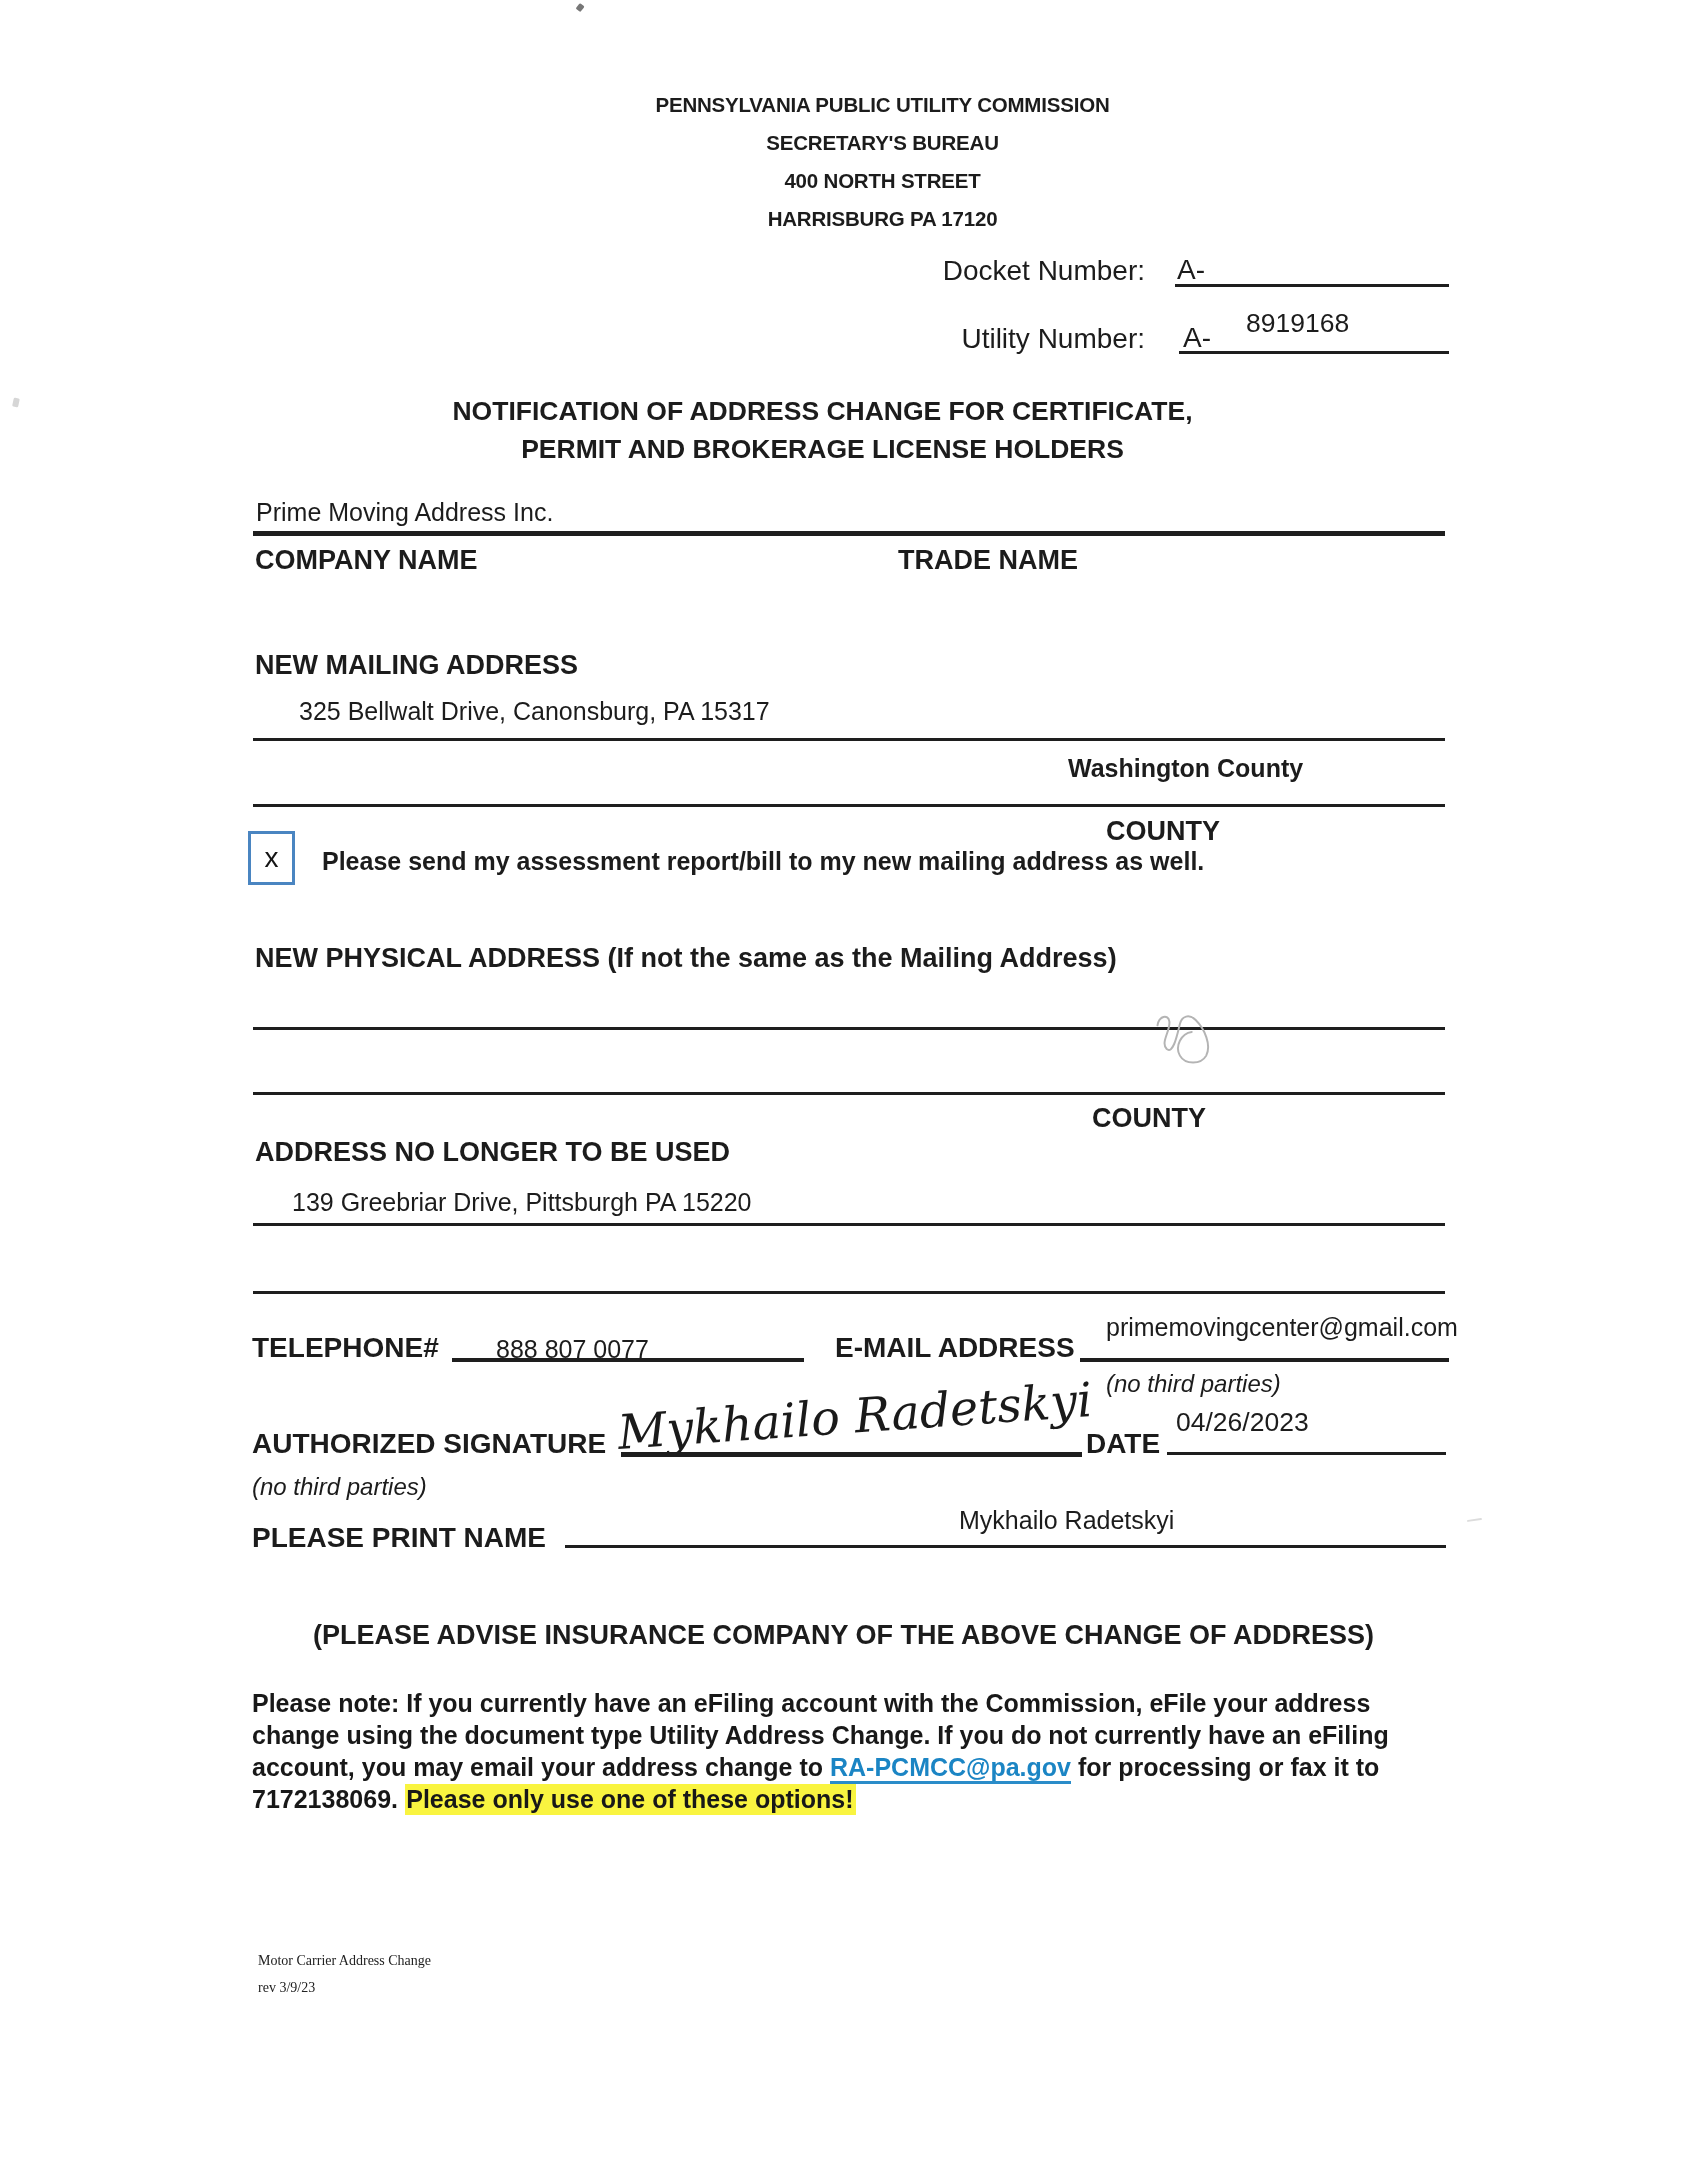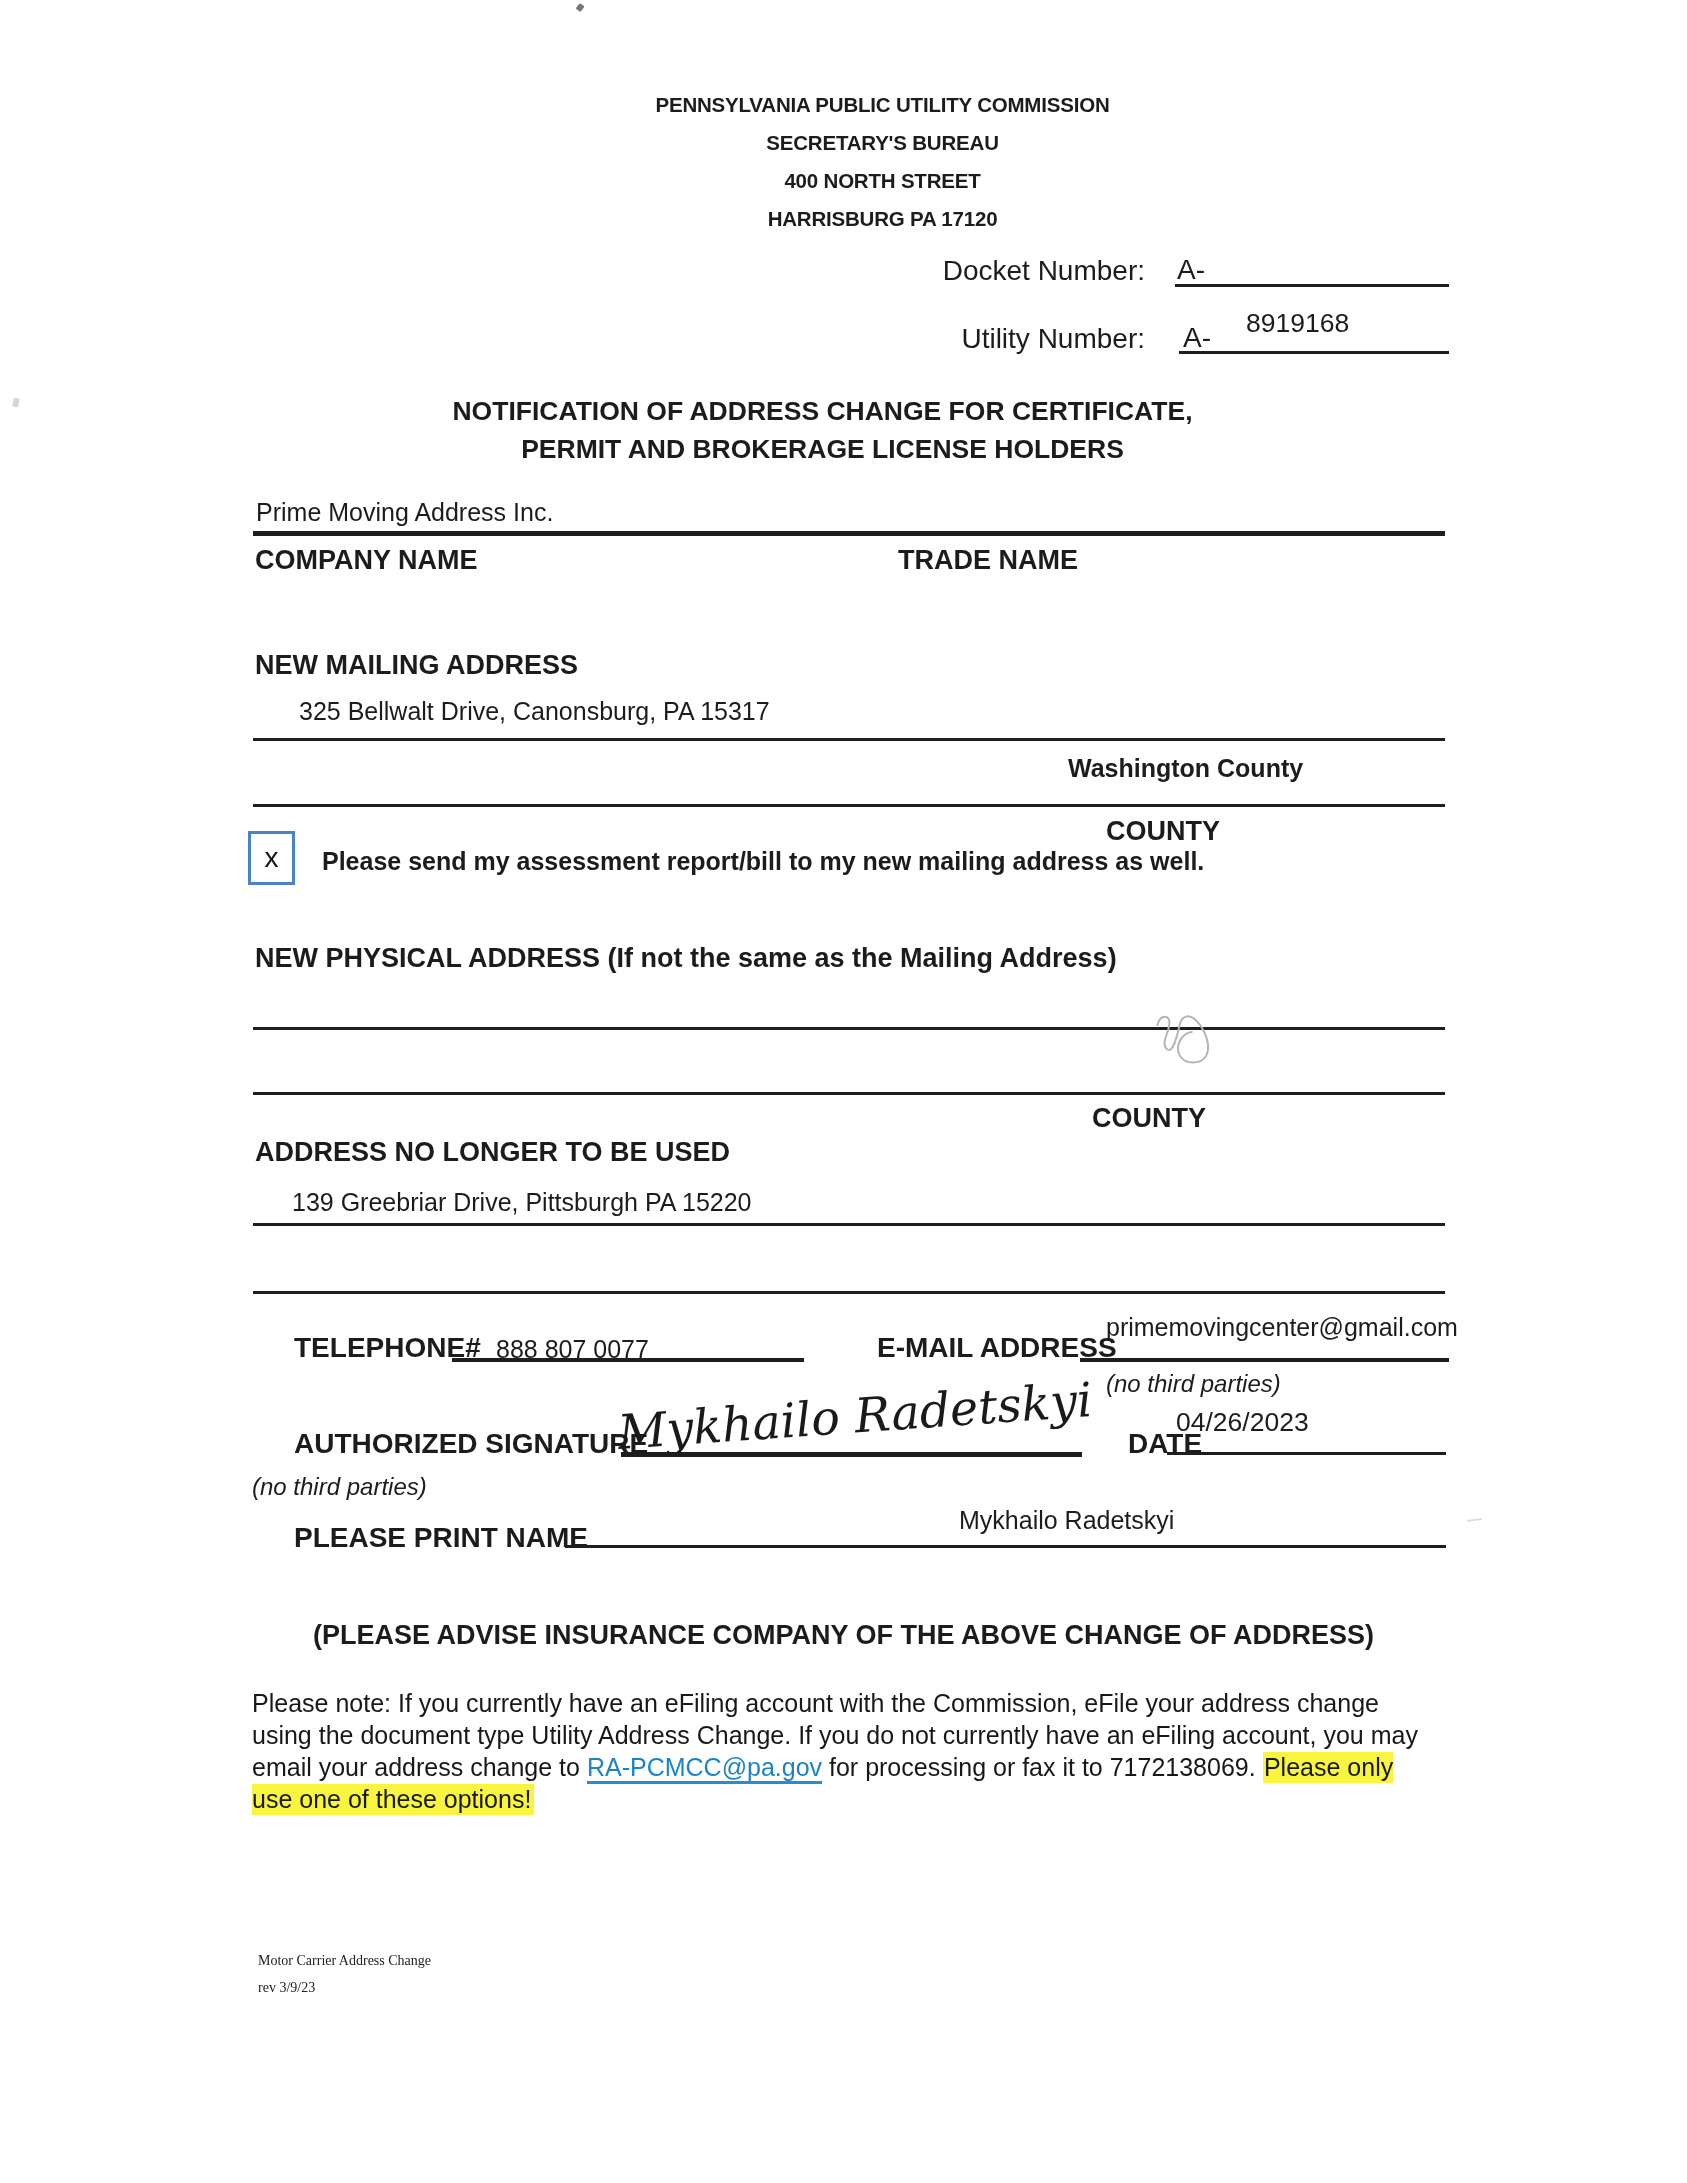--- a/index.html
+++ b/index.html
@@ -2,30 +2,30 @@
 <html style="font-size:10.6px"><head>
 <meta charset="utf-8">
 <style>
   html,body{margin:0;padding:0;background:#ffffff;}
   body{width:1687px;height:2183px;position:relative;font-family:"Liberation Sans",sans-serif;color:#1c1c1c;}
   .page{position:absolute;left:0;top:0;width:1687px;height:2183px;background:#ffffff;overflow:hidden;}
   .abs{position:absolute;}
   .hdr{width:1687px;text-align:center;font-weight:bold;font-size:20.5px;line-height:38px;letter-spacing:-0.2px;}
   .title{width:1645px;text-align:center;font-weight:bold;font-size:26.5px;line-height:38px;}
   .lbl{font-weight:bold;font-size:27px;white-space:nowrap;}
-  .lbl42{font-weight:bold;font-size:28px;white-space:nowrap;margin-left:42px;}
+  .lbl42{font-weight:bold;font-size:28px;white-space:nowrap;}
   .val{font-size:25px;white-space:nowrap;}
   .val40{font-size:26.5px;white-space:nowrap;}
   .rule{background:#1e1e1e;}
   .ralign{text-align:right;}
   .italnote{font-size:24px;font-style:italic;white-space:nowrap;}
   .checkbox{border:3.3px solid #4a85c1;width:41px;height:48px;display:flex;align-items:center;justify-content:center;
             font-size:28px;color:#151515;background:#fff;}
   .cbtext{font-weight:bold;font-size:25px;white-space:nowrap;}
-  .para{width:1166px;font-weight:normal;font-size:25px;line-height:32px;color:#181818;}
+  .para{width:1166px;font-weight:bold;font-size:25px;line-height:32px;color:#181818;}
   .link{color:#1b85c4;border-bottom:3.3px solid #2a8cc9;white-space:nowrap;}
   .hilite{background:#f9f440;padding:0.7px 2.6px 2px 1.3px;}
   .footer{font-family:"Liberation Serif",serif;font-size:14px;line-height:27px;color:#222;}
   .sigsvg text{font-family:"DejaVu Serif",serif;font-style:italic;fill:#1a1a1a;}
   .speck{position:absolute;border-radius:1.3px;}
 </style>
 </head>
 <body>
 
 <div class="page">

